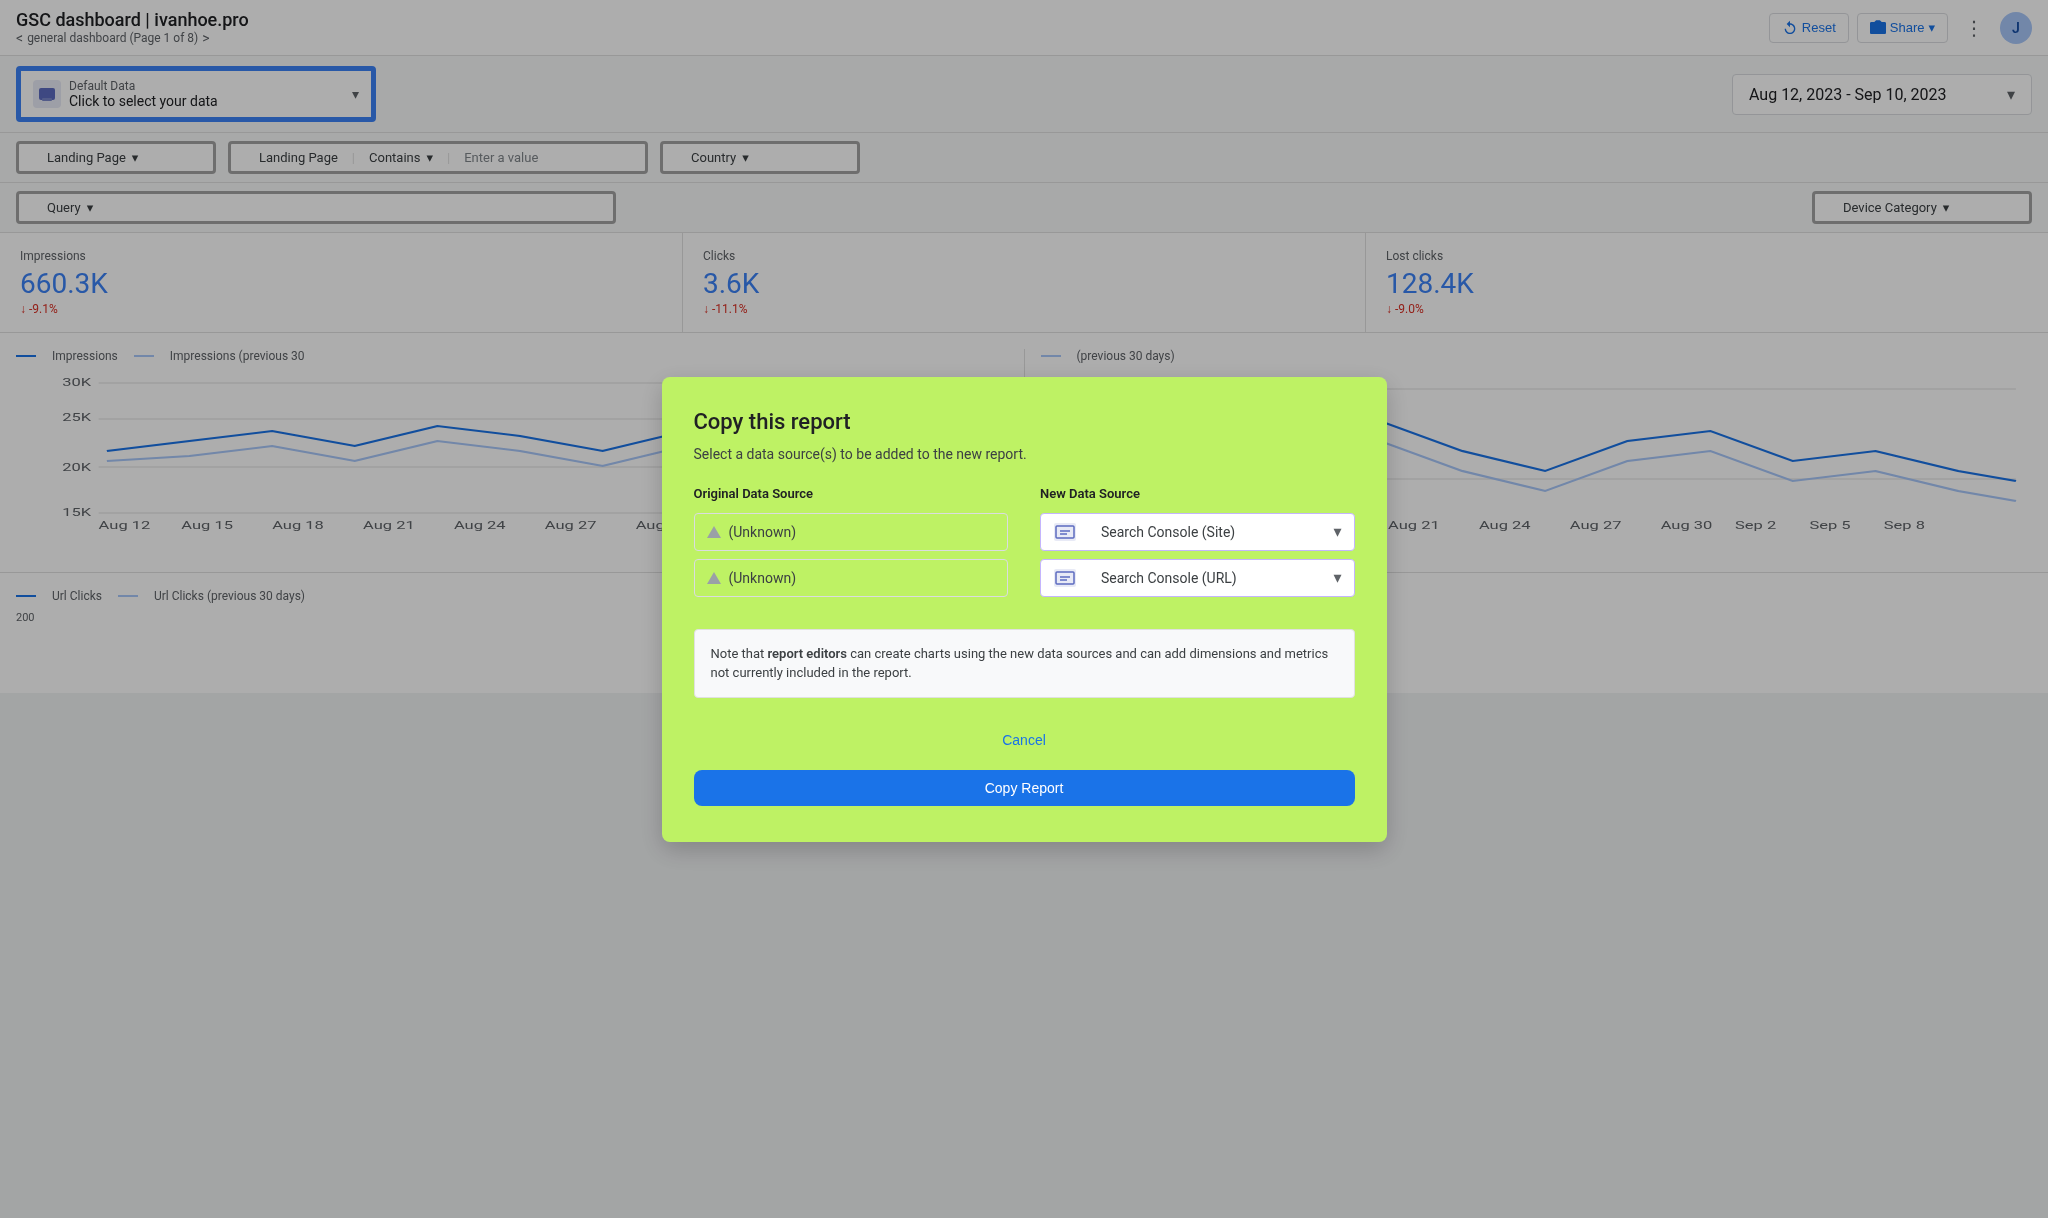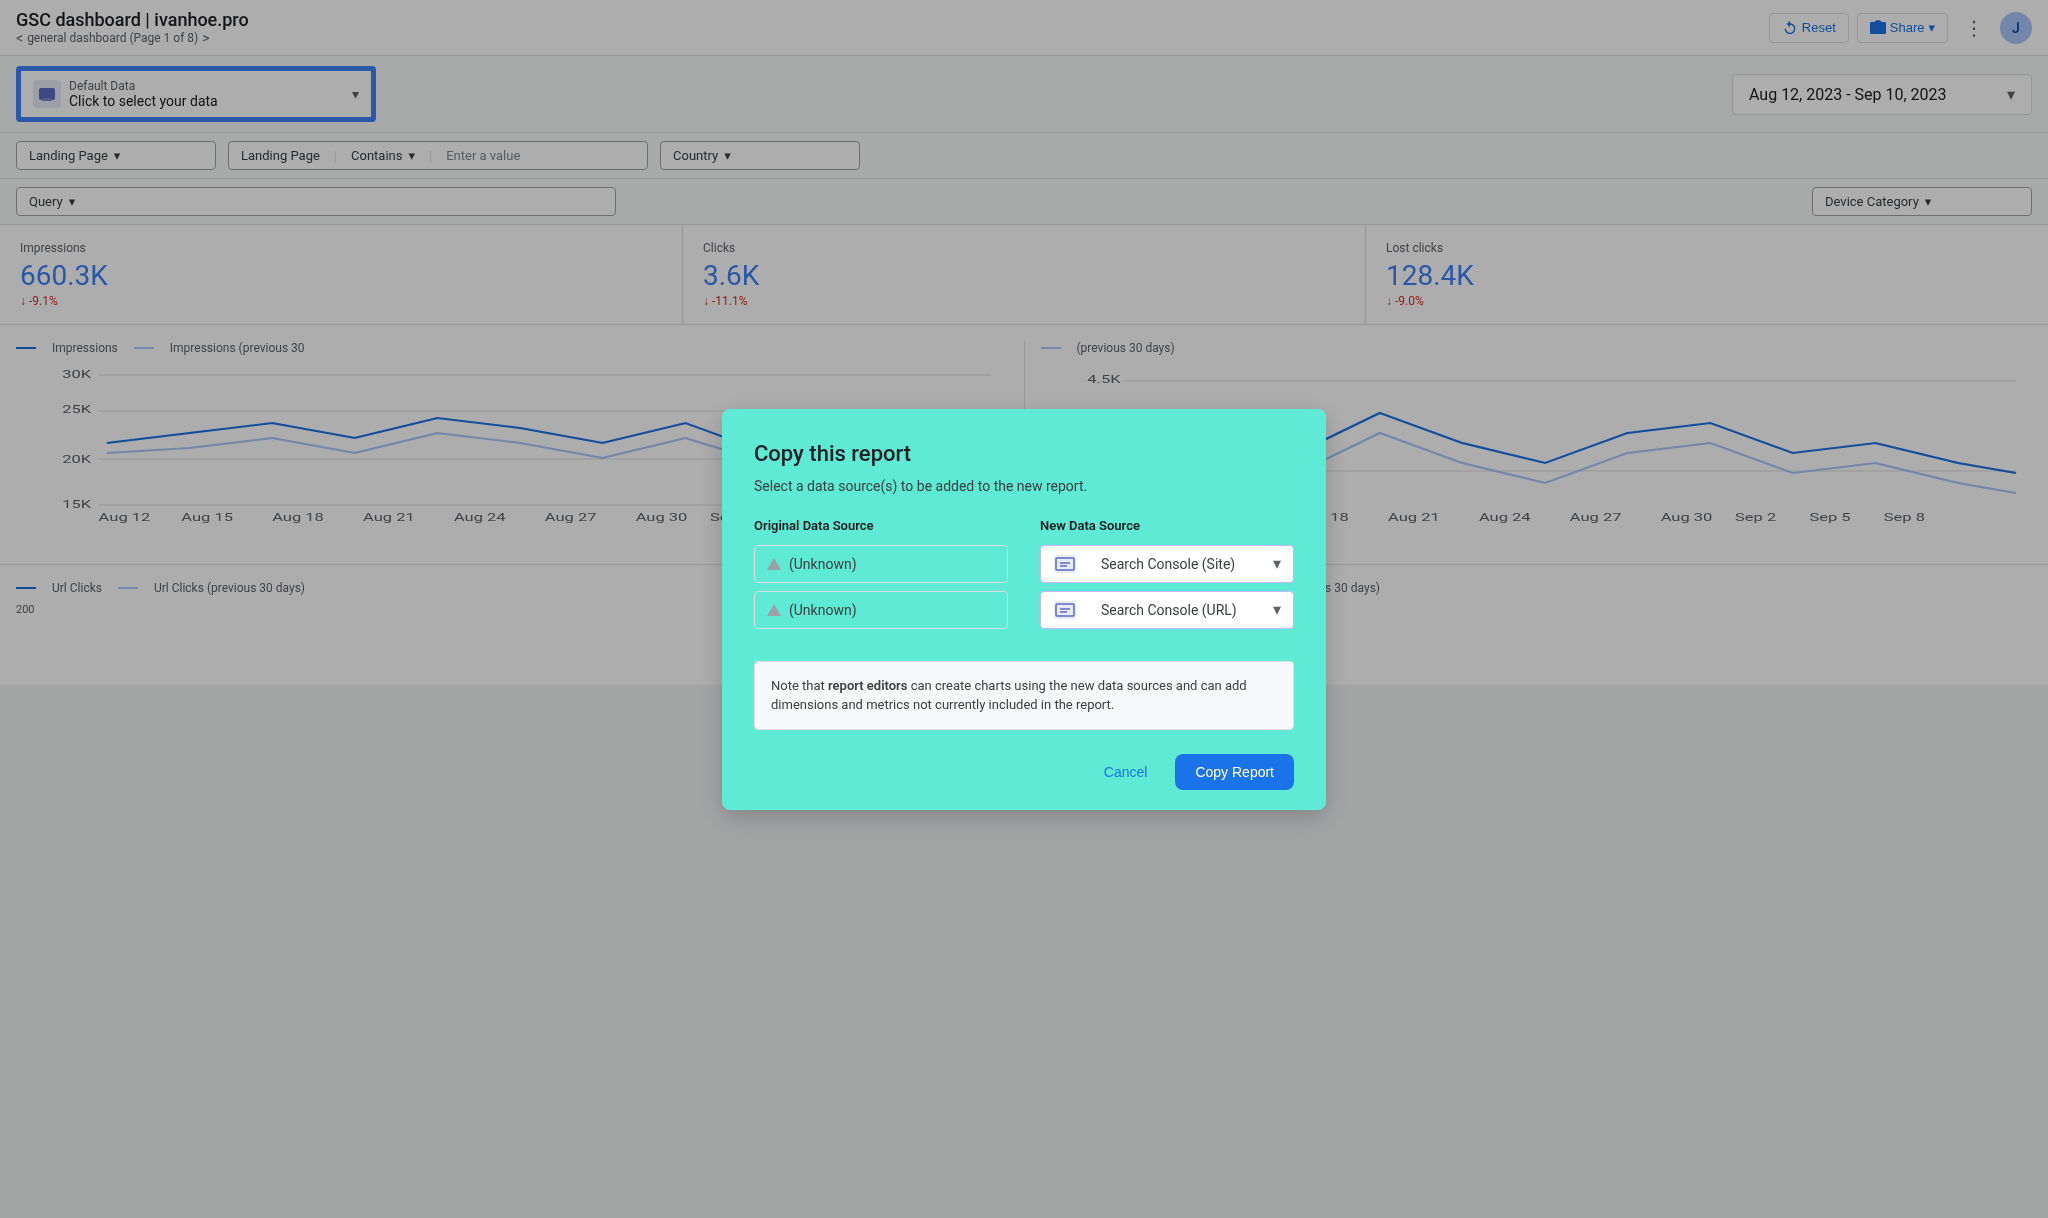--- a/index.html
+++ b/index.html
@@ -72,22 +72,22 @@
     .filter-row {
       background: #f8f9fa;
       border-bottom: 1px solid #e0e0e0;
       padding: 8px 16px;
       display: flex;
       align-items: center;
       gap: 12px;
     }
     .filter-chip {
       display: flex; align-items: center; gap: 6px;
-      background: #fff; border: 1px solid #a3a3a3;
-      border-radius: 4px; padding: 6px 12px;
+      background: #fff; border: 3px solid #a3a3a3;
+      border-radius: 4px; padding: 6px 28px;
       cursor: pointer; font-size: 13px; color: #3c4043;
       min-width: 200px;
     }
     .filter-chip-wide { min-width: 420px; }
 
     
     .query-row {
       background: #f8f9fa;
       border-bottom: 1px solid #e0e0e0;
       padding: 8px 16px;
@@ -146,26 +146,26 @@
     .modal-overlay {
       position: fixed;
       top: 0; left: 0; right: 0; bottom: 0;
       background: rgba(0,0,0,0.32);
       z-index: 100;
       display: flex;
       align-items: center;
       justify-content: center;
     }
     .modal {
-      background: #5eead4;
+      background: #bef264;
       border-radius: 8px;
-      width: 604px;
+      width: 725px;
       max-width: 96vw;
       box-shadow: 0 8px 24px rgba(0,0,0,0.2);
-      padding: 32px 32px 20px 32px;
+      padding: 32px 32px 36px 32px;
     }
     .modal-title { font-size: 22px; font-weight: 500; color: #202124; margin-bottom: 12px; }
     .modal-subtitle { font-size: 14px; color: #3c4043; margin-bottom: 24px; }
     .modal-columns { display: flex; gap: 0; margin-bottom: 24px; }
     .modal-col-header { font-size: 13px; font-weight: 600; color: #202124; margin-bottom: 12px; }
     .modal-col { flex: 1; }
     .modal-divider { width: 32px; }
     .data-source-row {
       display: flex; align-items: center; gap: 8px;
       border: 1px solid #dadce0; border-radius: 4px;
@@ -195,21 +195,21 @@
     .modal-note {
       font-size: 13px; color: #3c4043;
       background: #f8f9fa;
       border: 1px solid #e0e0e0;
       border-radius: 4px;
       padding: 14px 16px;
       margin-bottom: 24px;
       line-height: 1.5;
     }
     .modal-note strong { font-weight: 600; }
-    .modal-actions { display: flex; justify-content: flex-end; gap: 12px; }
+    .modal-actions { display: flex; justify-content: center; gap: 12px; flex-direction: column; }
     .btn-cancel {
       background: transparent; border: none;
       color: #1a73e8; font-size: 14px; font-weight: 500;
       padding: 10px 16px; cursor: pointer; border-radius: 4px;
     }
     .btn-copy-report {
       background: #1a73e8; color: #fff;
       border: none; border-radius: 8px;
       font-size: 14px; font-weight: 500;
       padding: 10px 20px; cursor: pointer;

